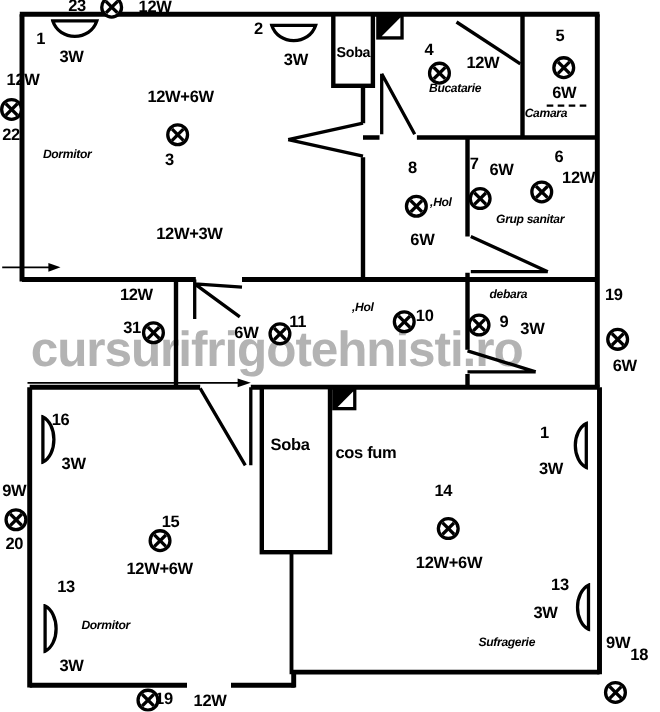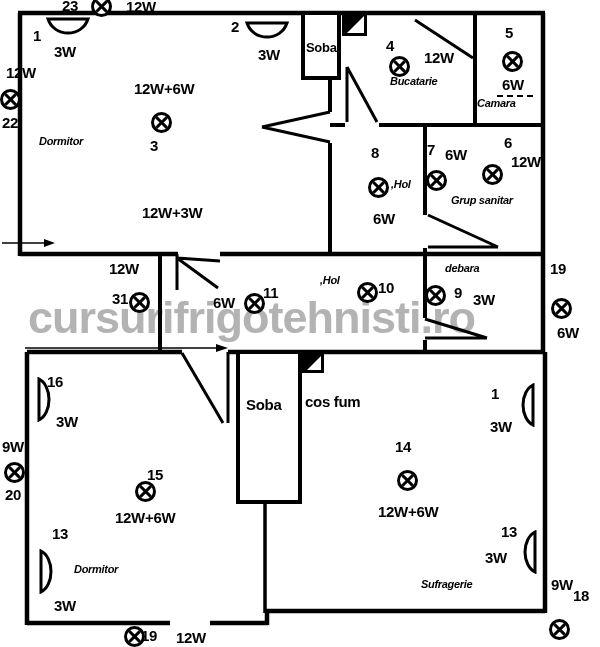--- a/index.html
+++ b/index.html
@@ -173,21 +173,21 @@
   <div class="dash" style="left:497px;top:95px"></div>
 
   <span class="t room" style="left:39px;top:136px">Dormitor</span>
   <span class="t room" style="left:390px;top:76px">Bucatarie</span>
   <span class="t room" style="left:477px;top:98px">Camara</span>
   <span class="t room" style="left:391px;top:179px">,Hol</span>
   <span class="t room" style="left:451px;top:195px">Grup sanitar</span>
   <span class="t room" style="left:320px;top:275px">,Hol</span>
   <span class="t room" style="left:445px;top:263px">debara</span>
   <span class="t room" style="left:74px;top:564px">Dormitor</span>
-  <span class="t room" style="left:421px;top:579px">Sufragerie</span>
+  <span class="t room" style="left:435px;top:579px">Sufragerie</span>
 
   <span class="t soba-t" style="left:306px;top:41px">Soba</span>
   <span class="t" style="left:246px;top:397px">Soba</span>
-  <span class="t" style="left:305px;top:394px">cos fum</span>
+  <span class="t" style="left:305px;top:404px">cos fum</span>
 
   <span class="t" style="left:142px;top:205px">12W+3W</span>
 
 </div>
 
 </body></html>

